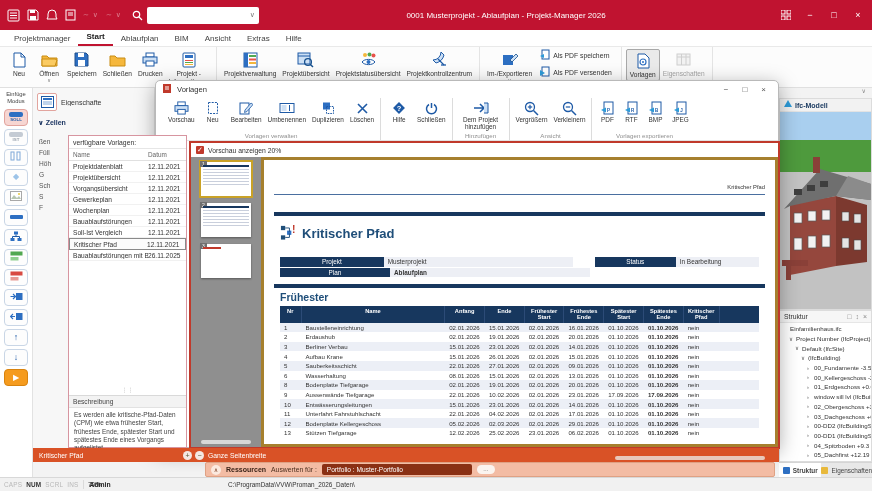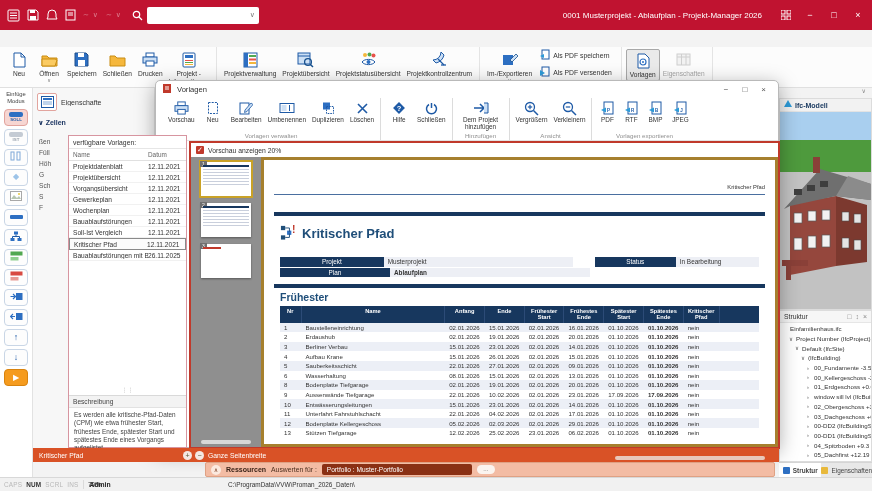--- a/index.html
+++ b/index.html
@@ -7,21 +7,21 @@
 .screen{position:relative;width:872px;height:491px;background:#F3F3F3;overflow:hidden;
  font-family:"Liberation Sans","DejaVu Sans",sans-serif;font-size:8px;color:#333}
 
 
 .titlebar{position:absolute;left:0;top:0;width:872px;height:30px;background:#C01330;display:flex;align-items:center;color:#fff;z-index:5}
 .qat{display:flex;align-items:center;gap:7px;padding-left:7px}
 .qat svg{display:block}
 .dimpair{opacity:.45;font-size:7px;letter-spacing:1px}
 .searchwrap{display:flex;align-items:center;margin-left:10px;gap:4px}
 .searchbox{width:112px;height:17px;background:#fff;border-radius:2px;display:flex;align-items:center;justify-content:flex-end;padding:0 4px;color:#777;font-size:7px}
-.tb-title{position:absolute;left:250px;right:110px;text-align:right;font-size:8px;color:#fff;white-space:nowrap;overflow:hidden}
+.tb-title{position:absolute;left:250px;right:110px;text-align:center;font-size:8px;color:#fff;white-space:nowrap;overflow:hidden}
 .winctl{position:absolute;right:2px;top:0;height:30px;display:flex;align-items:center}
 .wbtn{width:24px;height:30px;display:flex;align-items:center;justify-content:center;font-size:9px;color:#fff}
 
 
 .menubar{position:absolute;left:0;top:30px;width:872px;height:17px;background:#fff;display:flex;align-items:flex-end;padding-left:6px;border-bottom:1px solid #E9E9E9;z-index:5}
 .mtab{padding:2px 8px 3px;font-size:8px;color:#444}
 .mtab.active{color:#222;font-weight:bold;border-bottom:2px solid #C01330}
 
 
 .ribbon{position:absolute;left:0;top:47px;width:872px;height:41px;background:#FCFCFC;border-bottom:1px solid #E0E0E0;display:flex;align-items:stretch;z-index:4}
@@ -230,20 +230,29 @@
             <rect x="0" y="6" width="4" height="4" fill="none" stroke="#fff"></rect>
             <rect x="6" y="6" width="4" height="4" fill="none" stroke="#fff"></rect>
           </svg>
         </span>
       <span class="wbtn">−</span>
       <span class="wbtn">□</span>
       <span class="wbtn">×</span>
     </div>
   </div>
 
+  <div class="menubar">
+    <span class="mtab">Projektmanager</span>
+    <span class="mtab active">Start</span>
+    <span class="mtab">Ablaufplan</span>
+    <span class="mtab">BIM</span>
+    <span class="mtab">Ansicht</span>
+    <span class="mtab">Extras</span>
+    <span class="mtab">Hilfe</span>
+  </div>
 
   <div class="ribbon">
     <div class="rgroup">
       <div class="rbtn">
         <span class="ric">
             <svg width="14" height="16" viewBox="0 0 14 16">
               <path d="M2 1h7l4 4v10H2z" fill="#fff" stroke="#1E5AA6"></path>
               <path d="M9 1v4h4" fill="none" stroke="#1E5AA6"></path>
             </svg>
           </span>

